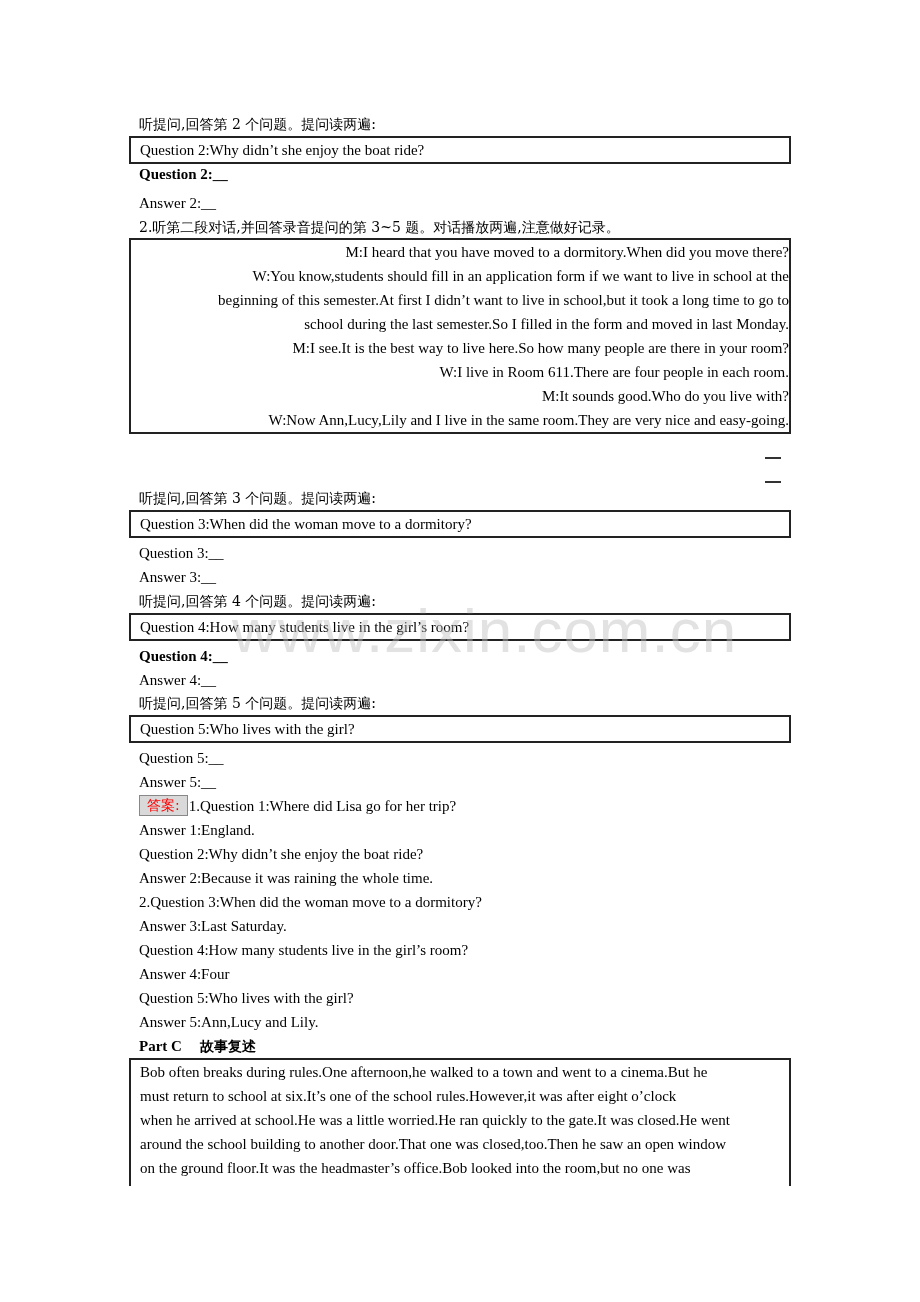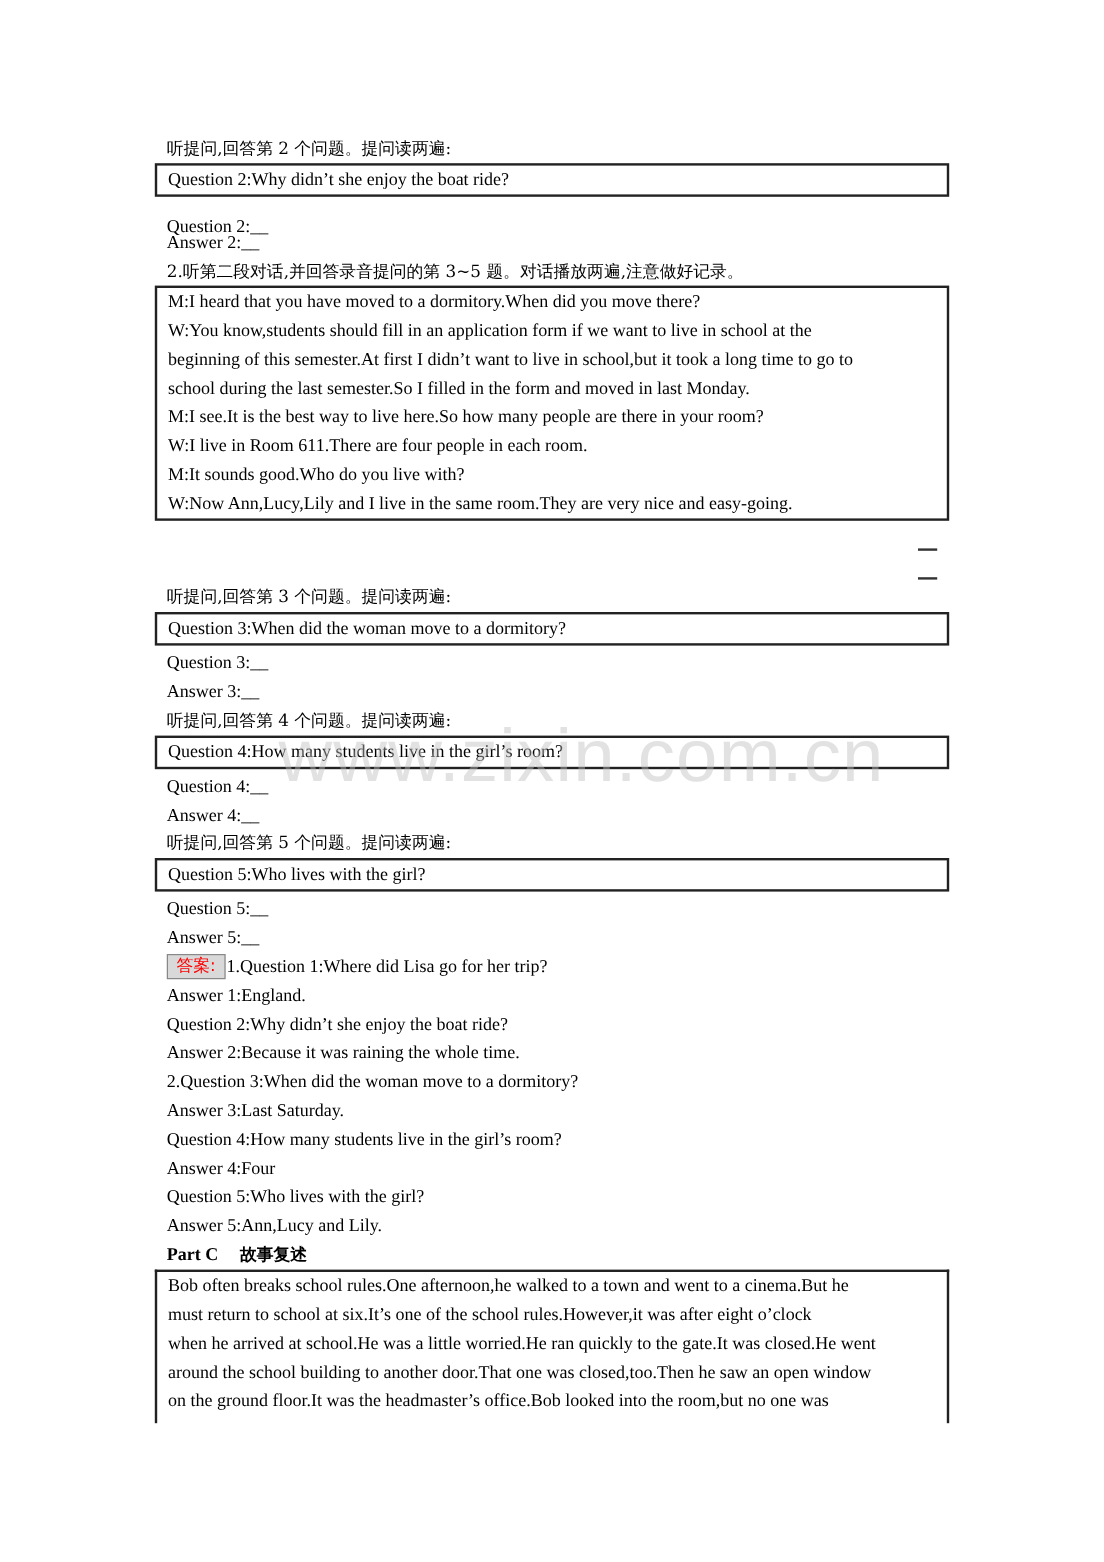--- a/index.html
+++ b/index.html
@@ -36,25 +36,25 @@
 </style>
 </head>
 <body>
 
 <div class="page">
 
   <div class="line cn" style="top:112px;">听提问,回答第 2 个问题。提问读两遍:</div>
   <div class="box" style="top:136px;">
     <div class="bl">Question 2:Why didn’t she enjoy the boat ride?</div>
   </div>
-  <div class="line" style="top:177px;">Question 2:__</div>
+  <div class="line" style="top:162px;font-weight:bold;">Question 2:__</div>
   <div class="line" style="top:191px;">Answer 2:__</div>
   <div class="line cn" style="top:215px;">2.听第二段对话,并回答录音提问的第 3~5 题。对话播放两遍,注意做好记录。</div>
 
-  <div class="box" style="top:238px;">
+  <div class="box" style="top:238px;text-align:right;">
     <div class="bl">M:I heard that you have moved to a dormitory.When did you move there?</div>
     <div class="bl">W:You know,students should fill in an application form if we want to live in school at the</div>
     <div class="bl">beginning of this semester.At first I didn’t want to live in school,but it took a long time to go to</div>
     <div class="bl">school during the last semester.So I filled in the form and moved in last Monday.</div>
     <div class="bl">M:I see.It is the best way to live here.So how many people are there in your room?</div>
     <div class="bl">W:I live in Room 611.There are four people in each room.</div>
     <div class="bl">M:It sounds good.Who do you live with?</div>
     <div class="bl">W:Now Ann,Lucy,Lily and I live in the same room.They are very nice and easy-going.</div>
   </div>
 
@@ -65,21 +65,21 @@
   <div class="box" style="top:510px;">
     <div class="bl">Question 3:When did the woman move to a dormitory?</div>
   </div>
   <div class="line" style="top:541px;">Question 3:__</div>
   <div class="line" style="top:565px;">Answer 3:__</div>
 
   <div class="line cn" style="top:589px;">听提问,回答第 4 个问题。提问读两遍:</div>
   <div class="box" style="top:613px;">
     <div class="bl">Question 4:How many students live in the girl’s room?</div>
   </div>
-  <div class="line" style="top:644px;">Question 4:__</div>
+  <div class="line" style="top:644px;font-weight:bold;">Question 4:__</div>
   <div class="line" style="top:668px;">Answer 4:__</div>
 
   <div class="line cn" style="top:691px;">听提问,回答第 5 个问题。提问读两遍:</div>
   <div class="box" style="top:715px;">
     <div class="bl">Question 5:Who lives with the girl?</div>
   </div>
   <div class="line" style="top:746px;text-align:center;">Question 5:__</div>
   <div class="line" style="top:770px;">Answer 5:__</div>
 
   <div class="line" style="top:794px;">
@@ -92,21 +92,21 @@
   <div class="line" style="top:914px;">Answer 3:Last Saturday.</div>
   <div class="line" style="top:938px;">Question 4:How many students live in the girl’s room?</div>
   <div class="line" style="top:962px;">Answer 4:Four</div>
   <div class="line" style="top:986px;">Question 5:Who lives with the girl?</div>
   <div class="line" style="top:1010px;">Answer 5:Ann,Lucy and Lily.</div>
 
   <div class="line" style="top:1034px;">
     <span class="bold">Part C</span><span style="display:inline-block;width:18px;"></span><span class="cn bold">故事复述</span>
   </div>
   <div class="box open-bottom" style="top:1058px; height:126px;">
-    <div class="bl">Bob often breaks school rules.One afternoon,he walked to a town and went to a cinema.But he</div>
+    <div class="bl">Bob often breaks during rules.One afternoon,he walked to a town and went to a cinema.But he</div>
     <div class="bl">must return to school at six.It’s one of the school rules.However,it was after eight o’clock</div>
     <div class="bl">when he arrived at school.He was a little worried.He ran quickly to the gate.It was closed.He went</div>
     <div class="bl">around the school building to another door.That one was closed,too.Then he saw an open window</div>
     <div class="bl">on the ground floor.It was the headmaster’s office.Bob looked into the room,but no one was</div>
   </div>
 
   <div class="watermark">www.zixin.com.cn</div>
 </div>
 
 </body></html>

